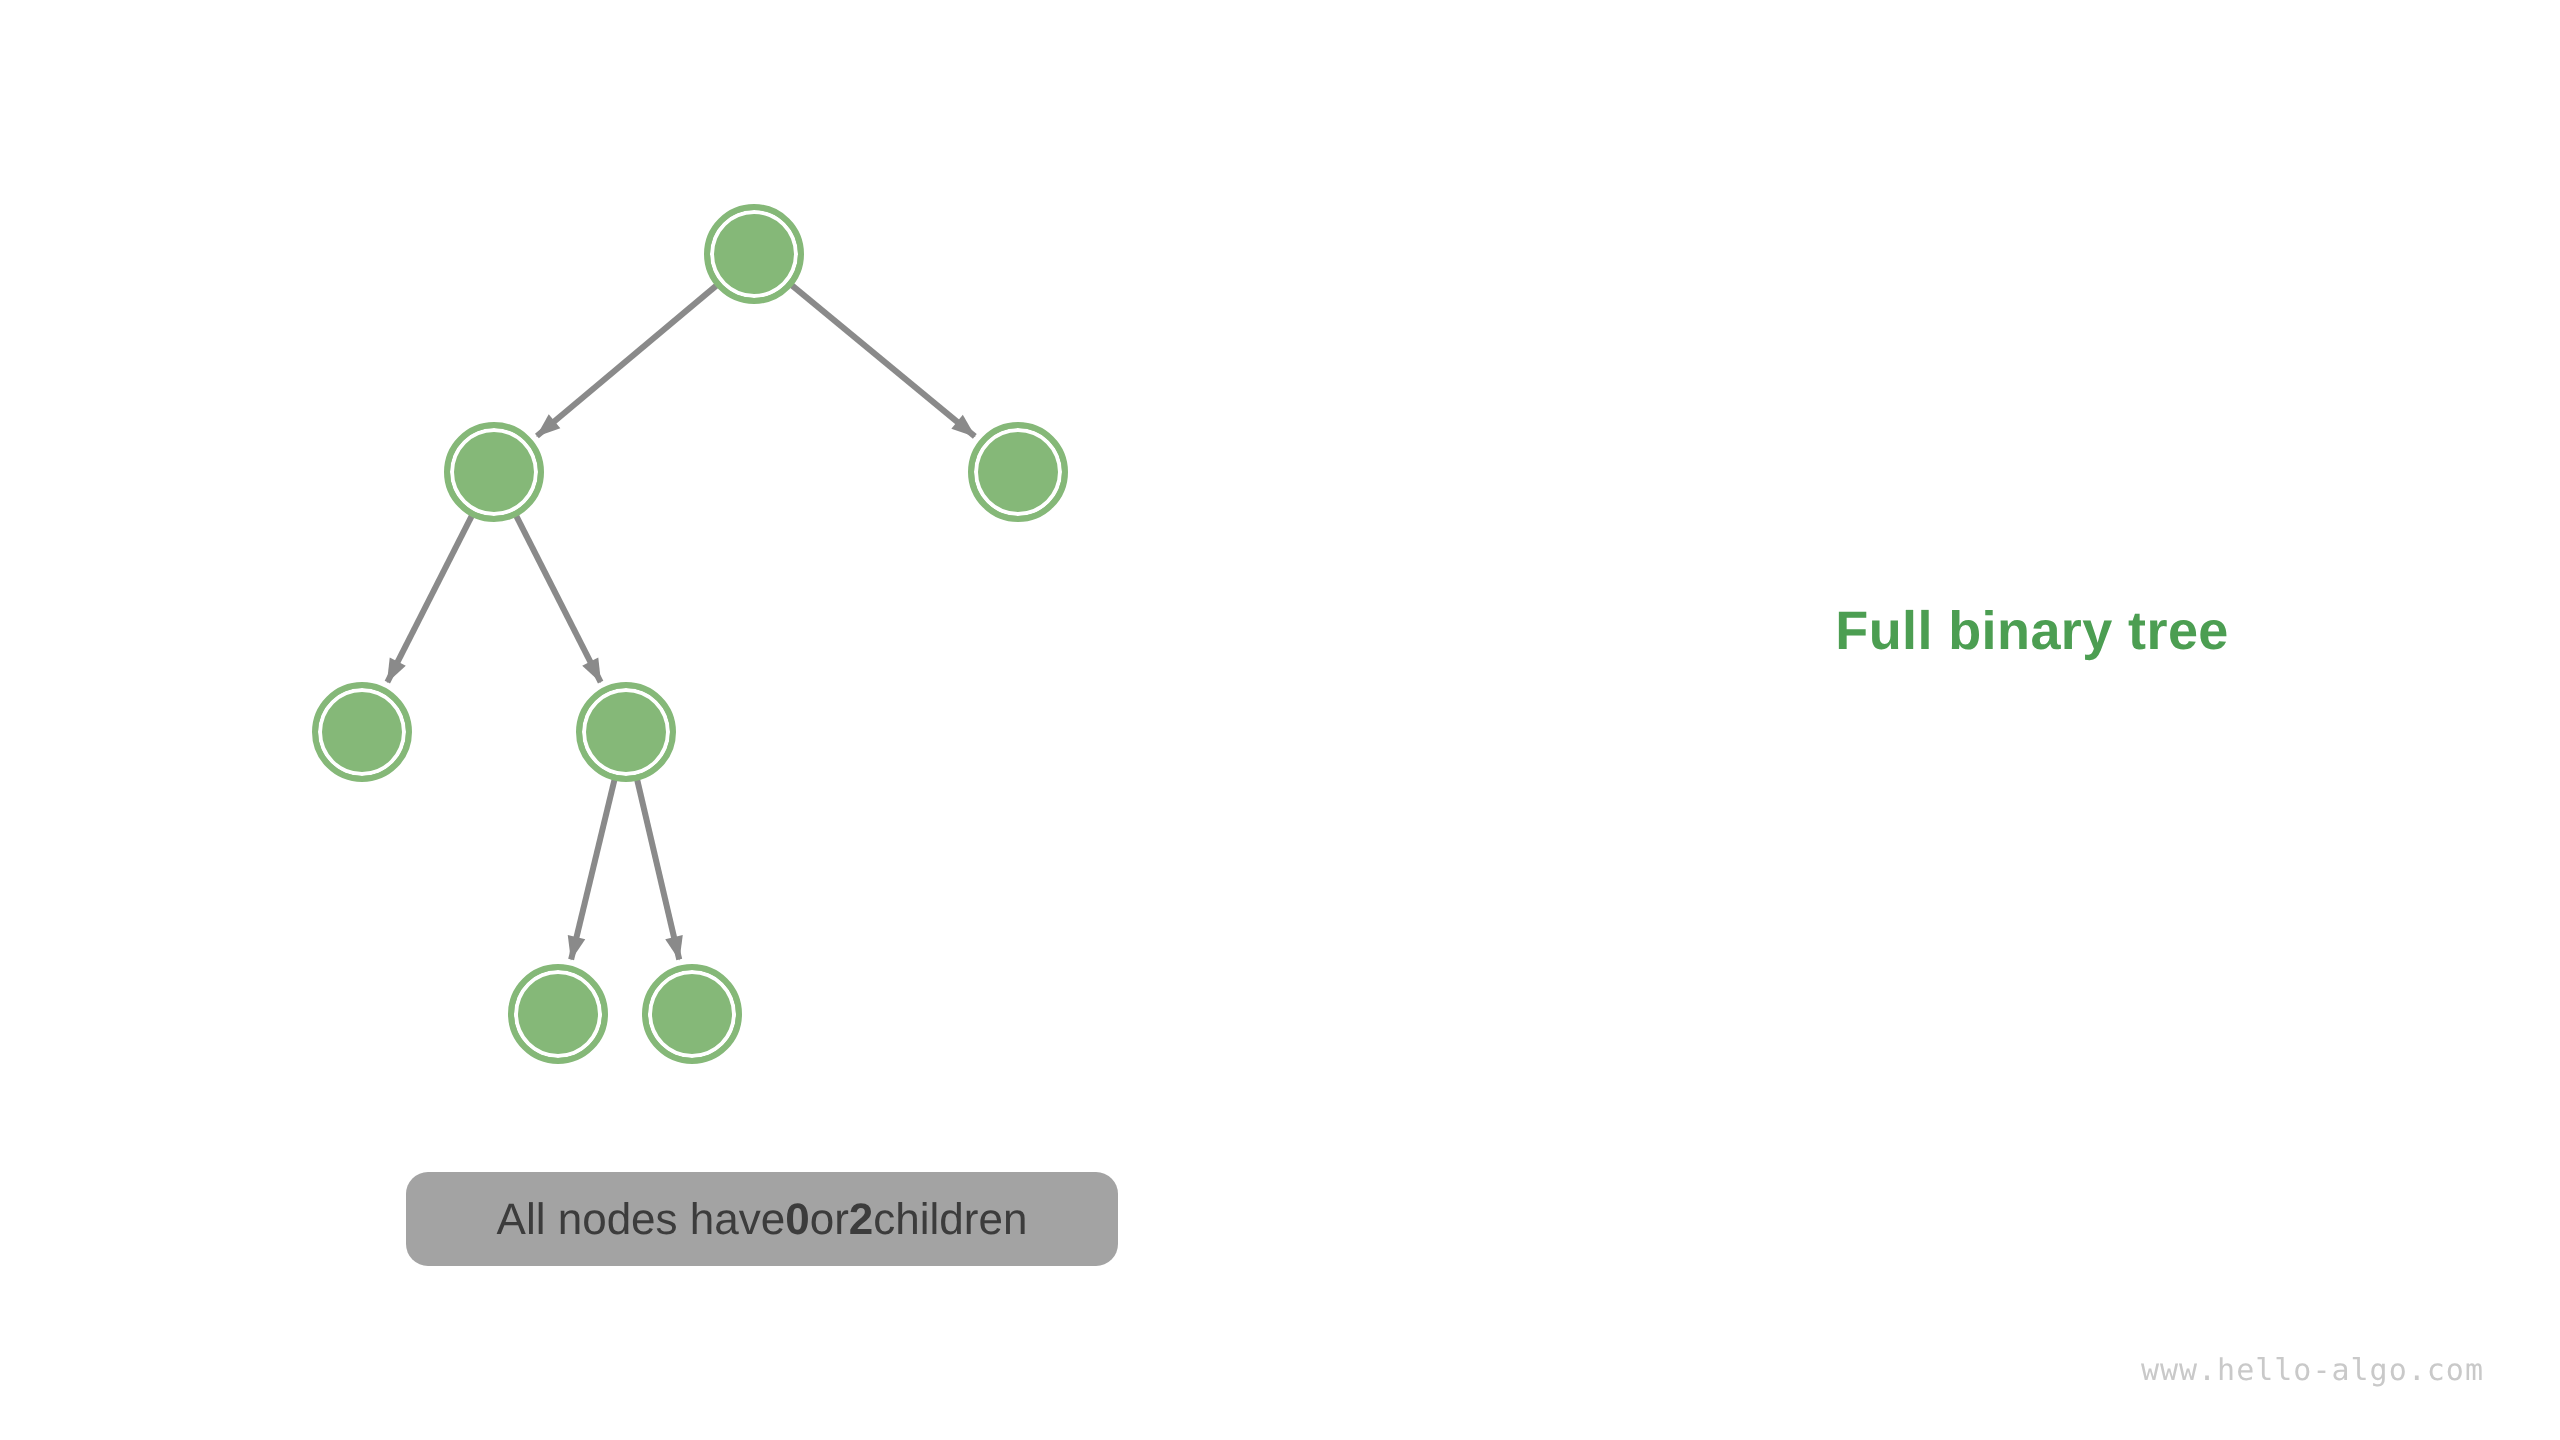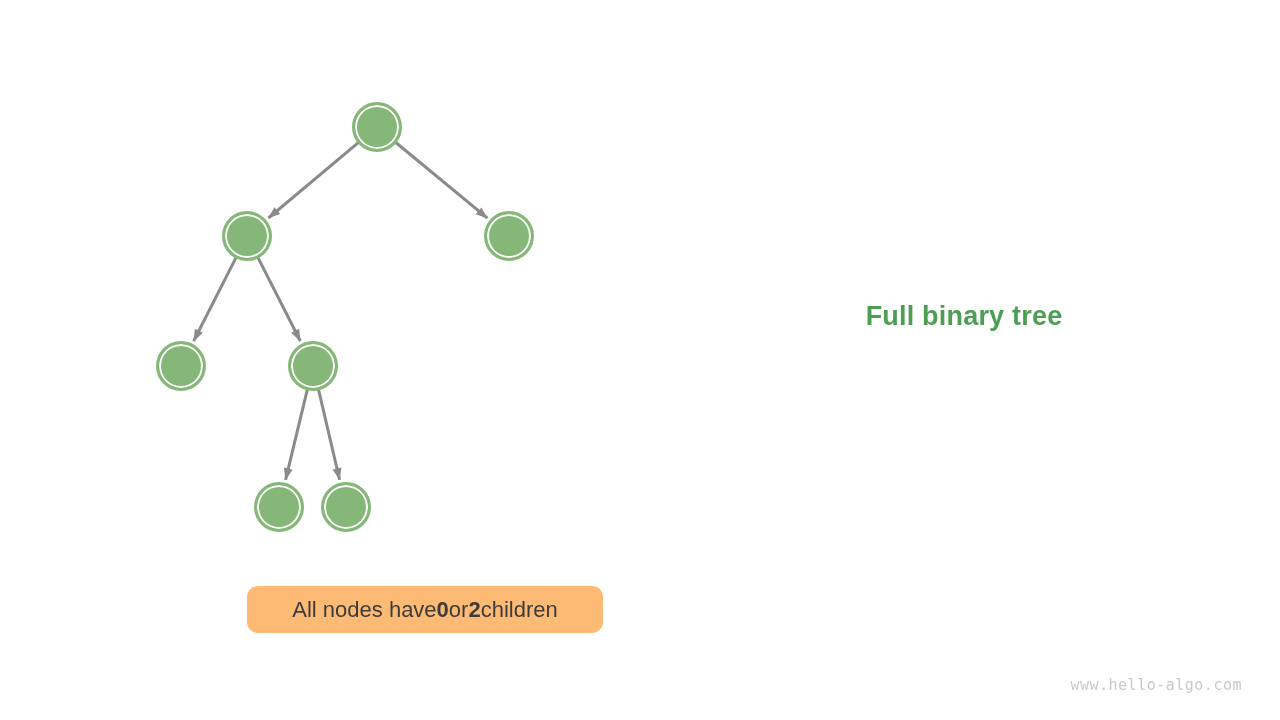--- a/index.html
+++ b/index.html
@@ -26,21 +26,21 @@
     width: 1280px;
     height: 720px;
   }
   .node {
     position: absolute;
     box-sizing: border-box;
     border-radius: 50%;
   }
   .figure-title {
     position: absolute;
-    left: 964px;
+    left: 1016px;
     top: 316px;
     transform: translate(-50%, -50%);
     font-size: 27px;
     font-weight: 700;
     white-space: nowrap;
     letter-spacing: 0.2px;
   }
   .caption {
     position: absolute;
     left: 203px;
@@ -87,21 +87,21 @@
   <div>
       <div class="node" style="width: 50px; height: 50px; left: 352px; top: 102px; background: rgb(133, 184, 120); border: 3px solid rgb(133, 184, 120); box-shadow: rgb(255, 255, 255) 0px 0px 0px 2px inset;"></div>
       <div class="node" style="width: 50px; height: 50px; left: 222px; top: 211px; background: rgb(133, 184, 120); border: 3px solid rgb(133, 184, 120); box-shadow: rgb(255, 255, 255) 0px 0px 0px 2px inset;"></div>
       <div class="node" style="width: 50px; height: 50px; left: 484px; top: 211px; background: rgb(133, 184, 120); border: 3px solid rgb(133, 184, 120); box-shadow: rgb(255, 255, 255) 0px 0px 0px 2px inset;"></div>
       <div class="node" style="width: 50px; height: 50px; left: 156px; top: 341px; background: rgb(133, 184, 120); border: 3px solid rgb(133, 184, 120); box-shadow: rgb(255, 255, 255) 0px 0px 0px 2px inset;"></div>
       <div class="node" style="width: 50px; height: 50px; left: 288px; top: 341px; background: rgb(133, 184, 120); border: 3px solid rgb(133, 184, 120); box-shadow: rgb(255, 255, 255) 0px 0px 0px 2px inset;"></div>
       <div class="node" style="width: 50px; height: 50px; left: 254px; top: 482px; background: rgb(133, 184, 120); border: 3px solid rgb(133, 184, 120); box-shadow: rgb(255, 255, 255) 0px 0px 0px 2px inset;"></div>
       <div class="node" style="width: 50px; height: 50px; left: 321px; top: 482px; background: rgb(133, 184, 120); border: 3px solid rgb(133, 184, 120); box-shadow: rgb(255, 255, 255) 0px 0px 0px 2px inset;"></div>
     </div>
   <div class="figure-title" style="color: rgb(76, 158, 82);">Full binary tree</div>
-  <div class="caption" style="background: #fdba74; color: rgb(60, 60, 60); margin-left: 44px;">
+  <div class="caption" style="background: #a3a3a3; color: rgb(60, 60, 60);">
       <span class="seg">All nodes have </span>
       <span class="seg-bold">0</span>
       <span class="seg"> or </span>
       <span class="seg-bold">2</span>
       <span class="seg"> children</span>
     </div>
   <div class="watermark" style="color: rgb(201, 201, 201);">www.hello-algo.com</div>
 </div>
 
 </body></html>

